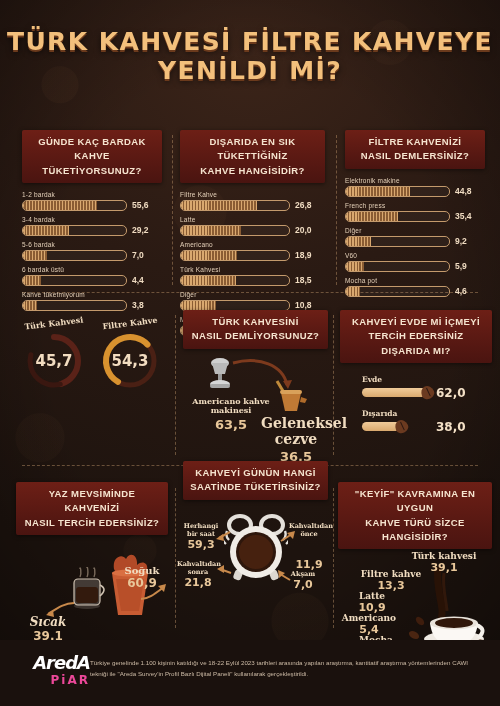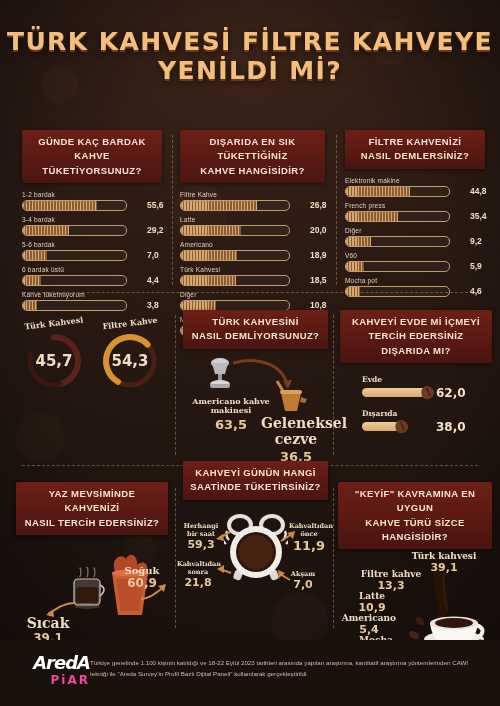--- a/index.html
+++ b/index.html
@@ -63,21 +63,21 @@
     border-radius:2px;
     box-shadow:0 1px 4px rgba(0,0,0,.5);
   }
 
   
   .panel{position:absolute;z-index:4;}
 
   
   .bar-row{margin-top:5px;}
   .bar-label{font-size:6.5px;color:#e6d2ba;margin-bottom:2px;letter-spacing:.2px;}
-  .bar-line{display:flex;align-items:center;gap:20px;}
+  .bar-line{display:flex;align-items:center;gap:5px;}
   .bar-track{
     height:9px;border:1px solid #c49a6c;border-radius:5px;
     background:rgba(255,255,255,.03);
     position:relative;overflow:hidden;flex:0 0 auto;
   }
   .bar-fill{
     position:absolute;left:0;top:0;bottom:0;
     background-image:repeating-linear-gradient(90deg,#d9a86f 0 1.5px, #8a5c33 1.5px 3px);
     border-radius:4px 0 0 4px;
   }
@@ -435,21 +435,21 @@
 
       <svg style="position:absolute;left:28px;top:62px;" width="32" height="18" viewBox="0 0 32 18">
         <path d="M30 2 C20 2 12 8 4 13" stroke="#c8894b" stroke-width="2" fill="none"></path>
         <path d="M9 9 L2 14 L10 16 Z" fill="#c8894b"></path>
       </svg>
       <svg style="position:absolute;left:124px;top:44px;" width="28" height="18" viewBox="0 0 28 18">
         <path d="M1 16 C9 16 16 10 24 4" stroke="#c8894b" stroke-width="2" fill="none"></path>
         <path d="M18 3 L26 1 L24 9 Z" fill="#c8894b"></path>
       </svg>
       <div style="position:absolute;left:0px;top:76px;width:64px;text-align:center;">
-        <div class="ser-lab" style="font-size:14px;">Sıcak</div>
+        <div class="ser-lab" style="font-size:12px;font-style:italic;">Sıcak</div>
         <div class="ser-val" style="font-size:12px;">39,1</div>
       </div>
       <div style="position:absolute;left:98px;top:26px;width:56px;text-align:center;">
         <div class="ser-lab" style="font-size:10px;">Soğuk</div>
         <div class="ser-val" style="font-size:12px;">60,9</div>
       </div>
     </div>
   </div>
 
   <div class="panel" style="left:183px;top:461px;width:145px;">
@@ -495,21 +495,21 @@
           <span>Herhangi</span><br>
           <span>bir saat</span>
         </div>
         <div class="ser-val" style="font-size:11px;">59,3</div>
       </div>
       <div style="position:absolute;left:106px;top:20px;width:40px;text-align:center;">
         <div class="ser-lab" style="font-size:6.5px;line-height:1.25;">
           <span>Kahvaltıdan</span><br>
           <span>önce</span>
         </div>
-        <div class="ser-val" style="font-size:13px;">11,9</div>
+        <div class="ser-val" style="font-size:11px;margin-top:20px;">11,9</div>
       </div>
       <div style="position:absolute;left:-6px;top:58px;width:42px;text-align:center;">
         <div class="ser-lab" style="font-size:6.5px;line-height:1.25;">
           <span>Kahvaltıdan</span><br>
           <span>sonra</span>
         </div>
         <div class="ser-val" style="font-size:11px;">21,8</div>
       </div>
       <div style="position:absolute;left:100px;top:68px;width:40px;text-align:center;">
         <div class="ser-lab" style="font-size:6.5px;line-height:1.25;">Akşam</div>

